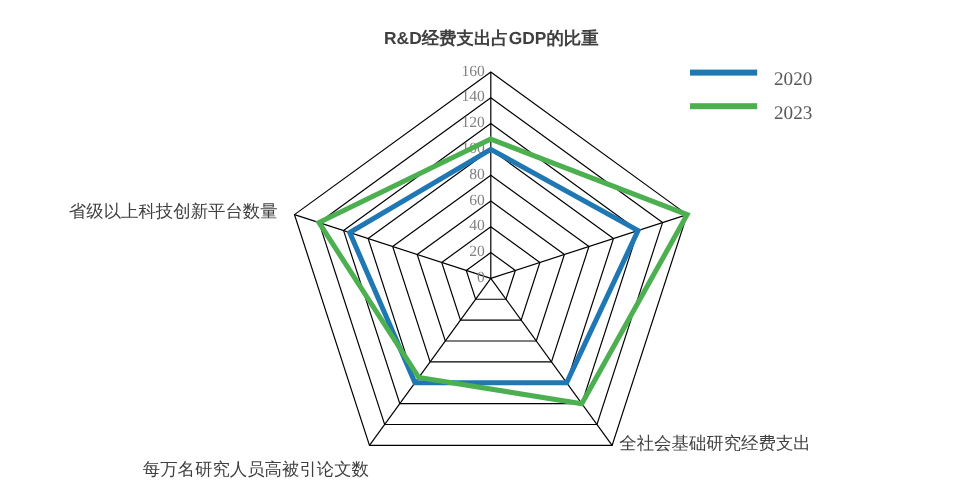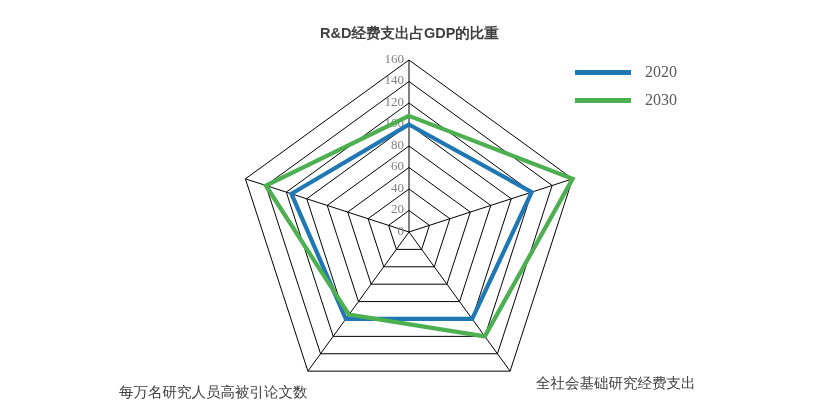--- a/index.html
+++ b/index.html
@@ -59,21 +59,20 @@
     line-height: 1.1;
   }
   .legend-box {
     position: absolute;
     left: 575px;
     top: 58px;
     width: 140px;
   }
   .legend-row {
     display: flex;
-    align-items: center;
     height: 28px;
   }
   .legend-swatch {
     width: 56px;
     height: 5px;
     border-radius: 0;
     margin-right: 14px;
   }
   .legend-text {
     font-family: "Liberation Serif", serif;
@@ -115,27 +114,28 @@
         <text x="404" y="81.5" class="tick-text">140</text>
         <text x="404" y="60" class="tick-text">160</text>
       </g>
     <g id="series-group">
         <polygon points="409.00,124.50 531.69,192.14 472.19,318.97 345.81,318.97 291.43,193.80" class="series-path" stroke="#1f77b4"></polygon>
         <polygon points="409.00,115.90 572.58,178.85 484.82,336.36 348.97,314.62 265.87,185.49" class="series-path" stroke="#4caf50"></polygon>
       </g>
   </svg>
 
   <div class="axis-label" id="label-top" style="visibility: visible; left: 320px; top: 26px; font-weight: bold;">R&amp;D经费支出占GDP的比重</div>
-  <div class="axis-label" id="label-bottom-right" style="visibility: visible; left: 516.1px; top: 376px; margin-left: 20px;">全社会基础研究经费支出</div>
+  <div class="axis-label" id="label-bottom-right" style="visibility: visible; left: 516.1px; top: 363px;">全社会基础研究经费支出</div>
   <div class="axis-label" id="label-bottom-left" style="visibility: visible; left: 119px; top: 385.2px;">每万名研究人员高被引论文数</div>
+  <div class="axis-label" id="label-left" style="visibility: visible; left: 57.4px; top: 169.8px;">省级以上科技创新平台数量</div>
 
   <div class="legend-box">
     <div class="legend-row">
       <span class="legend-swatch" id="swatch-0" style="background: rgb(31, 119, 180);"></span>
       <span class="legend-text">2020</span>
     </div>
     <div class="legend-row">
       <span class="legend-swatch" id="swatch-1" style="background: rgb(76, 175, 80);"></span>
-      <span class="legend-text">2030</span>
+      <span class="legend-text">2023</span>
     </div>
   </div>
 
 </div>
 
 </body></html>

